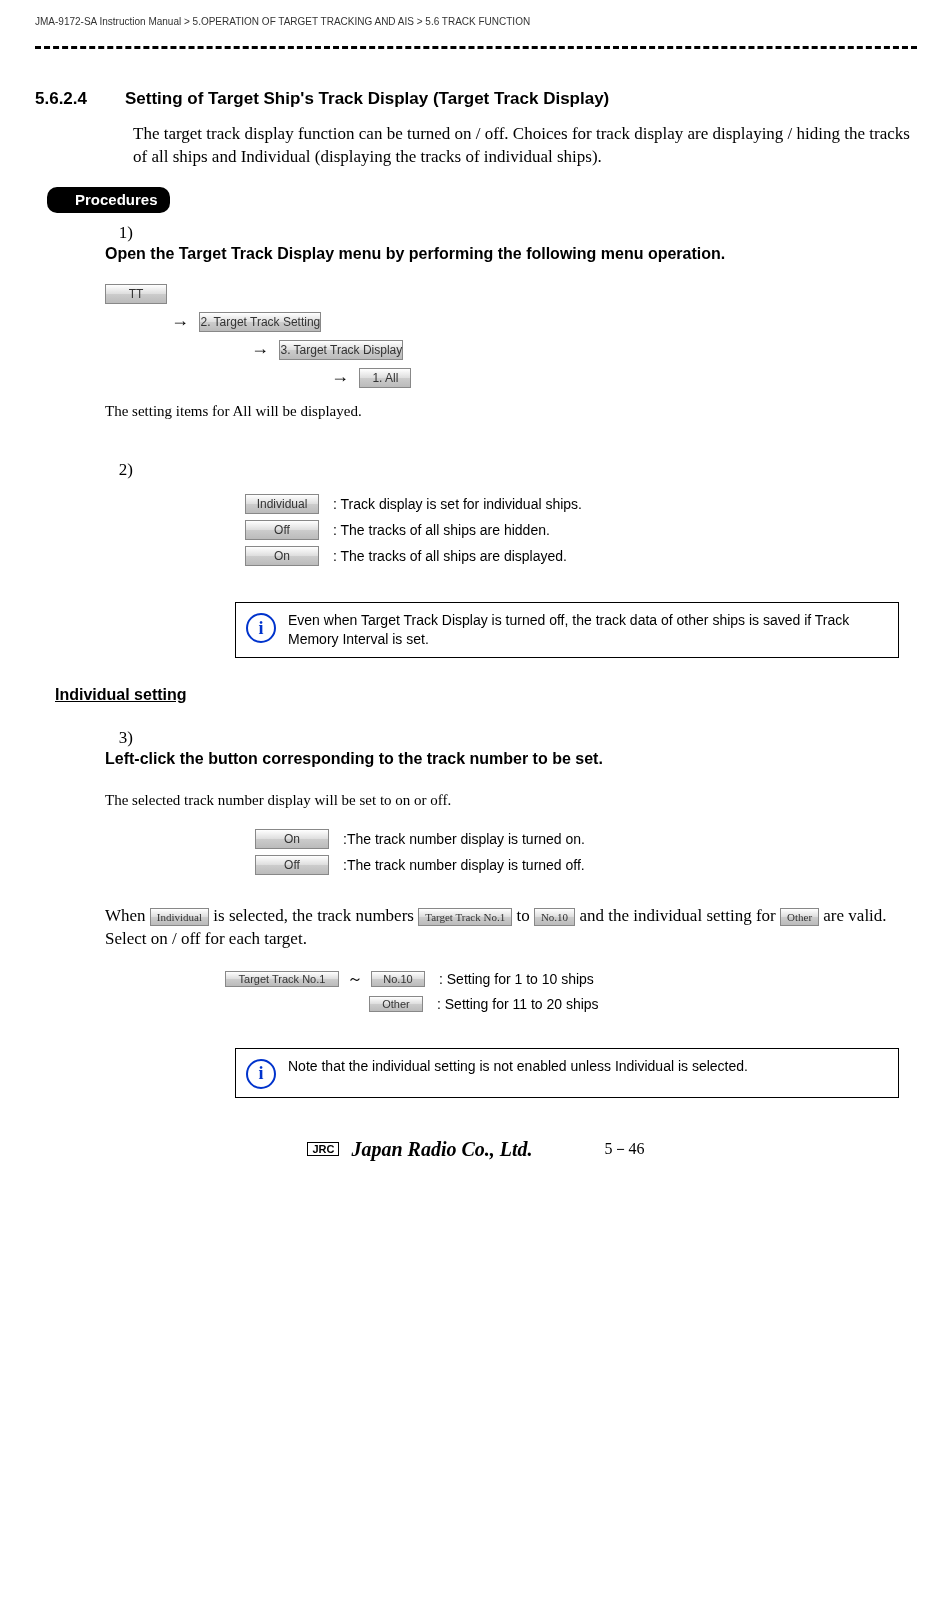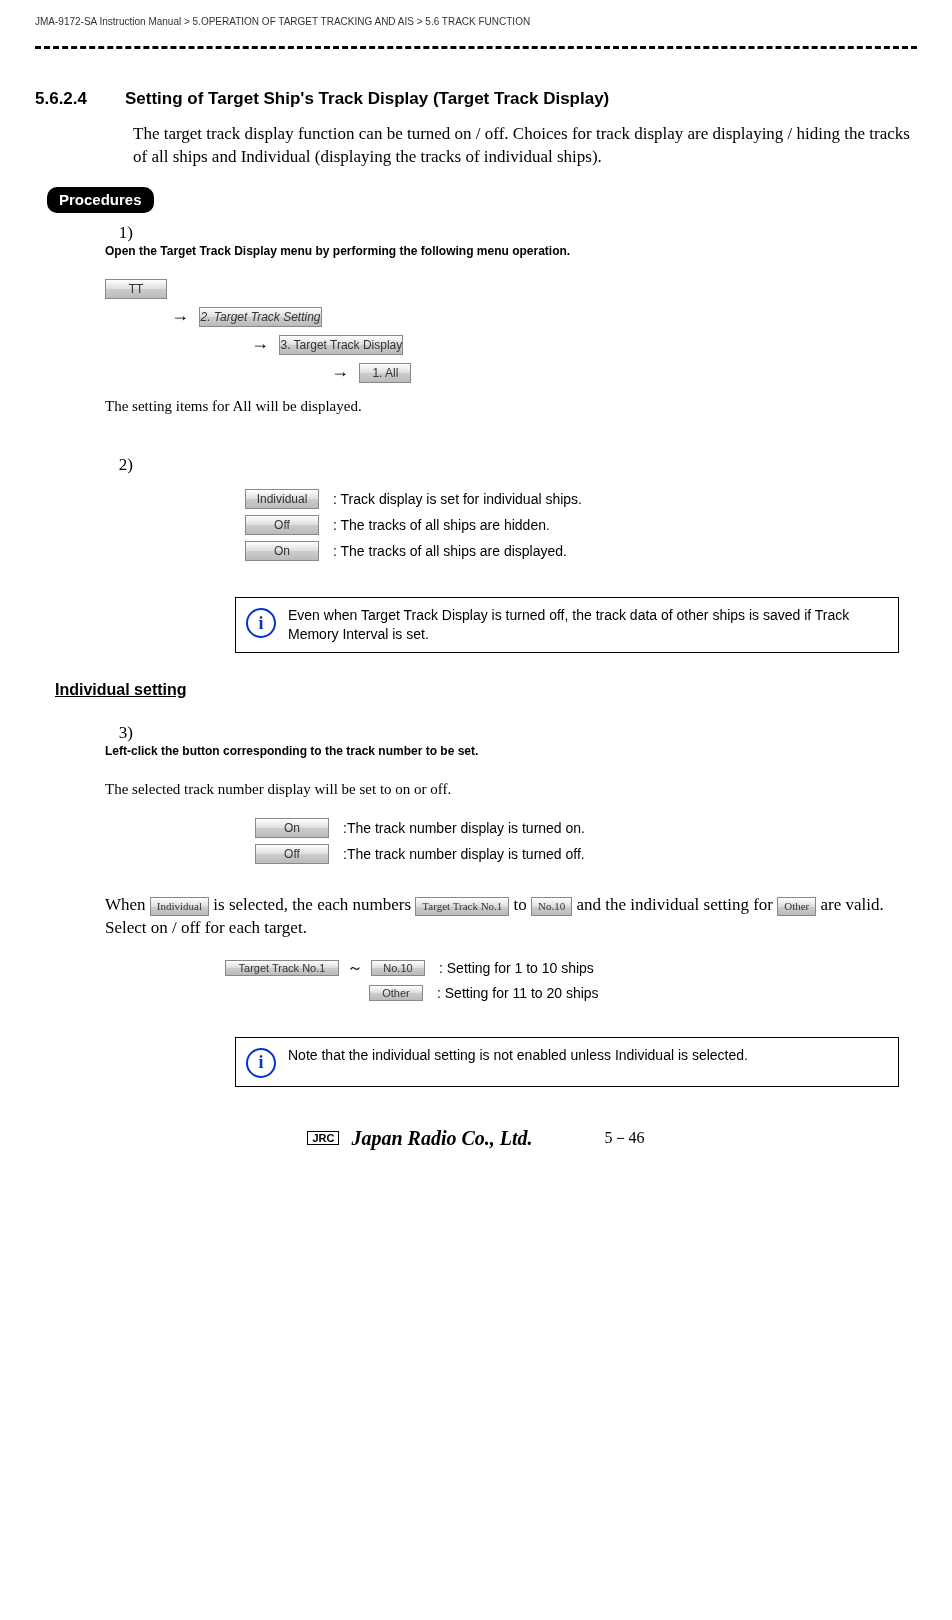--- a/index.html
+++ b/index.html
@@ -39,21 +39,21 @@
     font-size: 17px;
     line-height: 1.35;
     margin: 0 0 18px 0;
   }
   .procedures-badge {
     display: inline-block;
     background: #000;
     color: #fff;
     font-weight: bold;
     font-size: 15px;
-    padding: 4px 12px 5px 12px;
+    padding: 4px 12px 5px 28px;
     border-radius: 10px;
     margin-bottom: 10px;
   }
   .step {
     margin-bottom: 20px;
   }
   .step-num {
     font-family: 'Times New Roman', serif;
     font-size: 17px;
     display: inline-block;
@@ -62,21 +62,21 @@
     vertical-align: top;
   }
   .step-body {
     display: inline-block;
     width: 790px;
     vertical-align: top;
     margin-left: 12px;
   }
   .step-title {
     font-weight: bold;
-    font-size: 12px;
+    font-size: 16px;
     line-height: 1.35;
   }
   .menu-path {
     margin: 20px 0 15px 0;
   }
   .menu-btn {
     display: inline-block;
     background: linear-gradient(to bottom, #fff 0%, #ddd 50%, #ccc 51%, #bbb 100%);
     border: 1px solid #888;
     padding: 2px 0;
@@ -241,21 +241,21 @@
 
   <div class="step" style="margin-left:58px;">
     <span class="step-num">1)</span>
     <div class="step-body">
       <div class="step-title">Open the Target Track Display menu by performing the following menu operation.</div>
 
       <div class="menu-path">
         <div class="menu-line" style="margin-left:0;">
           <span class="menu-btn" style="min-width:60px;text-align:center;">TT</span>
         </div>
-        <div class="menu-line" style="margin-left:60px;font-style:italic;">
+        <div class="menu-line" style="margin-left:60px;">
           <span class="arrow">→</span>
           <span class="menu-btn">2. Target Track Setting</span>
         </div>
         <div class="menu-line" style="margin-left:140px;">
           <span class="arrow">→</span>
           <span class="menu-btn">3. Target Track Display</span>
         </div>
         <div class="menu-line" style="margin-left:220px;">
           <span class="arrow">→</span>
           <span class="menu-btn" style="min-width:50px;text-align:center;">1. All</span>
@@ -307,21 +307,21 @@
           <span class="option-btn">On</span>
           <span class="option-desc">:The track number display is turned on.</span>
         </div>
         <div class="option-row">
           <span class="option-btn">Off</span>
           <span class="option-desc">:The track number display is turned off.</span>
         </div>
       </div>
 
       <p class="para" style="font-size:17px;">
-        <span>When </span><span class="inline-btn">Individual</span><span> is selected, the each numbers </span><span class="inline-btn">Target Track No.1</span><span> to </span><span class="inline-btn">No.10</span><span> and the individual setting for </span><span class="inline-btn">Other</span><span> are valid. Select on / off for each target.</span>
+        <span>When </span><span class="inline-btn">Individual</span><span> is selected, the track numbers </span><span class="inline-btn">Target Track No.1</span><span> to </span><span class="inline-btn">No.10</span><span> and the individual setting for </span><span class="inline-btn">Other</span><span> are valid. Select on / off for each target.</span>
       </p>
 
       <div class="range-block">
         <div class="range-row">
           <span class="inline-btn" style="min-width:100px;text-align:center;">Target Track No.1</span>
           <span class="tilde">～</span>
           <span class="inline-btn" style="min-width:40px;text-align:center;">No.10</span>
           <span class="range-desc">: Setting for 1 to 10 ships</span>
         </div>
         <div class="range-row" style="margin-left:144px;">

